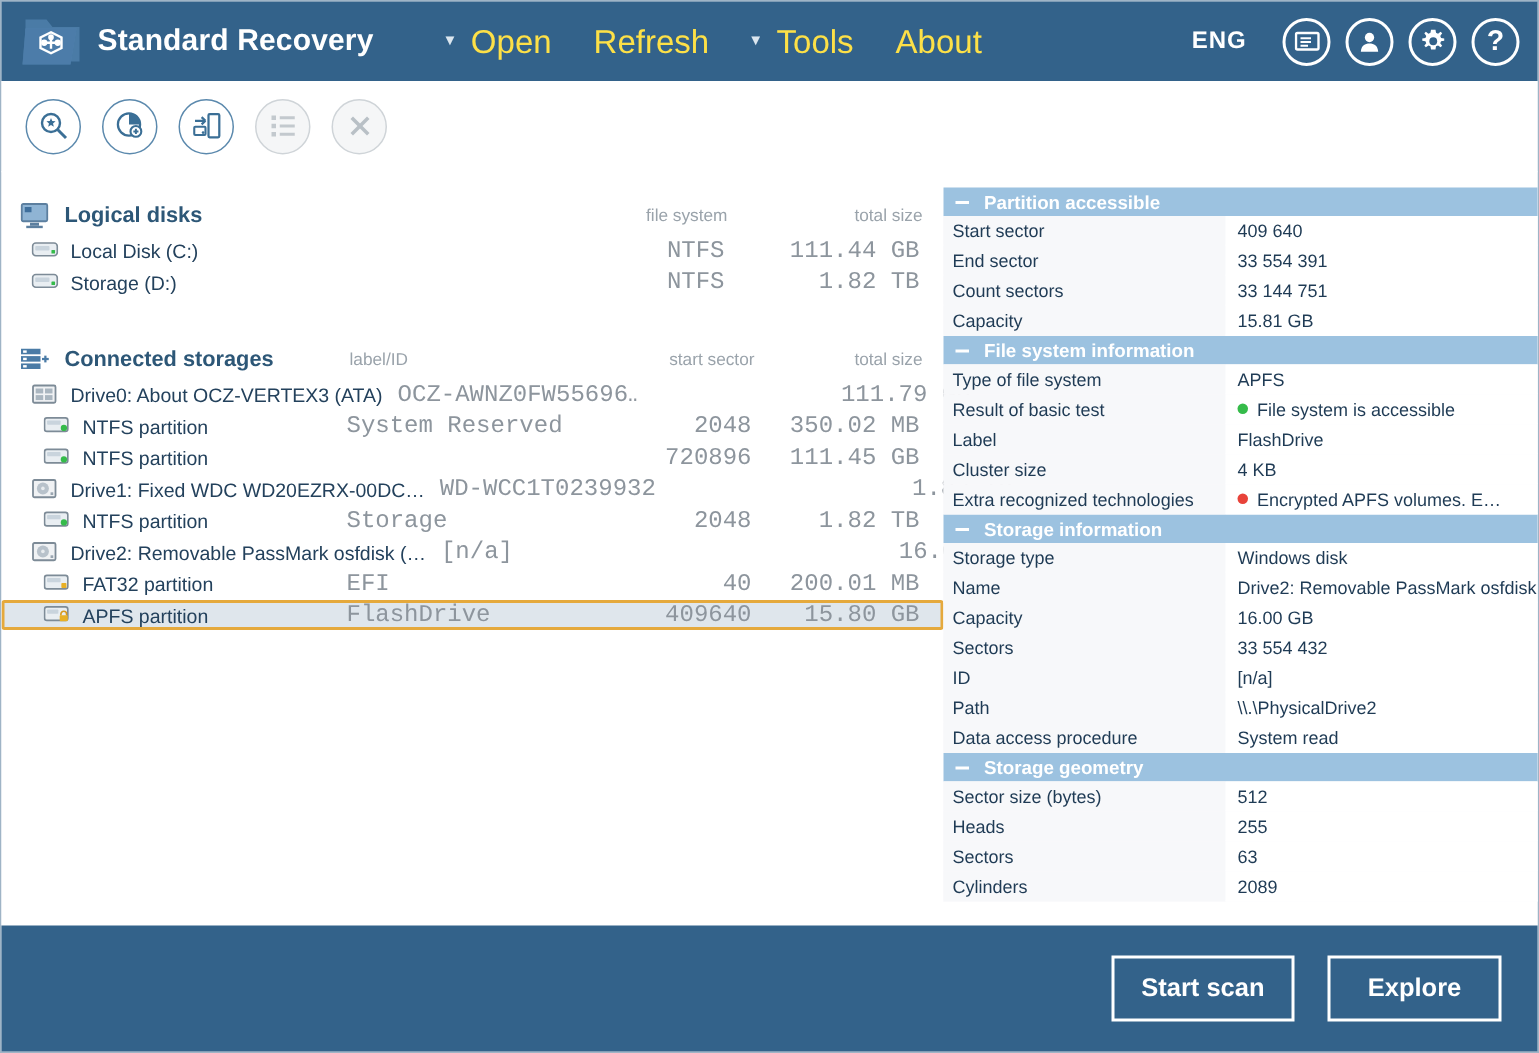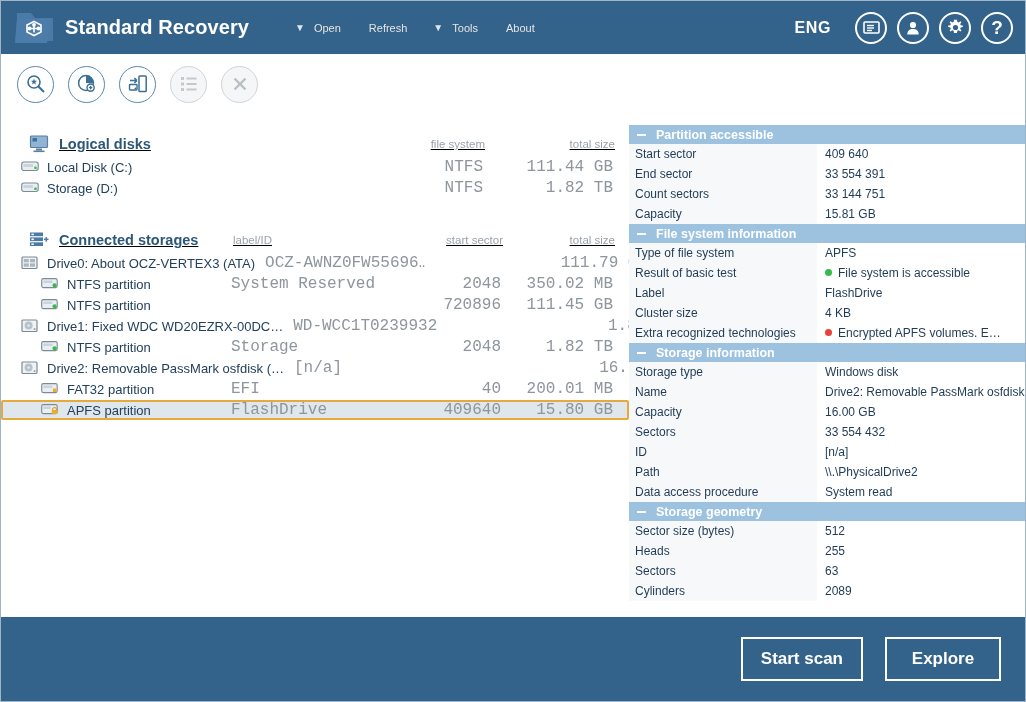--- a/index.html
+++ b/index.html
@@ -51,22 +51,22 @@
     margin-left: 46px;
     gap: 0px;
   }
   .menu-caret {
     color: #dbe6ef;
     font-size: 10px;
     margin-right: 7px;
     line-height: 1;
   }
   .menu-item {
-    color: #e5e5e5;
-    font-size: 11px;
+    color: #fde047;
+    font-size: 22px;
     padding: 4px 2px;
     margin-right: 24px;
     white-space: nowrap;
     cursor: default;
   }
   .menu-item:last-child { margin-right: 0; }
   .header-right {
     position: absolute;
     right: 12px;
     top: 0;
@@ -137,23 +137,22 @@
     flex: 1 1 auto;
     padding-right: 16px;
     box-sizing: border-box;
   }
 
   
   .group-head {
     display: flex;
     align-items: center;
     height: 26px;
-    padding-left: 28px;
+    padding-left: 12px;
     margin-top: 6px;
-    text-decoration: underline;
   }
   .group-icon { width: 20px; height: 18px; margin-right: 10px; flex: 0 0 auto; position: relative;}
   .group-title {
     font-size: 14.5px;
     font-weight: bold;
     color: #2d5777;
     flex: 0 0 auto;
   }
   .col-headers {
     margin-left: auto;
@@ -182,21 +181,21 @@
     margin-bottom: 1px;
   }
   .row.selected {
     background: #dfe6ec;
     border: 2px solid #e5a93c;
     border-radius: 2px;
   }
   .row .ico { width: 18px; height: 14px; margin-right: 8px; flex: 0 0 auto; position: relative; }
   .row .nm { flex: 0 0 auto; white-space: nowrap; }
   .row.indent1 { padding-left: 18px; }
-  .row.indent2 { padding-left: 38px; }
+  .row.indent2 { padding-left: 26px; }
   .cells { margin-left: auto; display: flex; align-items: center; font-size: 16px; font-family: Liberation Mono, monospace; }
   .cells .c { color: #8d959d; }
   .c-fs  { width: 150px; text-align: right; }
   .c-ts  { width: 130px; text-align: right; padding-right: 14px; color:#8d959d; }
   .c-lbl { width: 160px; text-align: left; padding-left: 10px; overflow: hidden; white-space: nowrap;}
   .c-ss  { width: 110px; text-align: right; }
   .c-ts2 { width: 112px; text-align: right; padding-right: 14px; }
   .spacer { height: 22px; }
 
   

